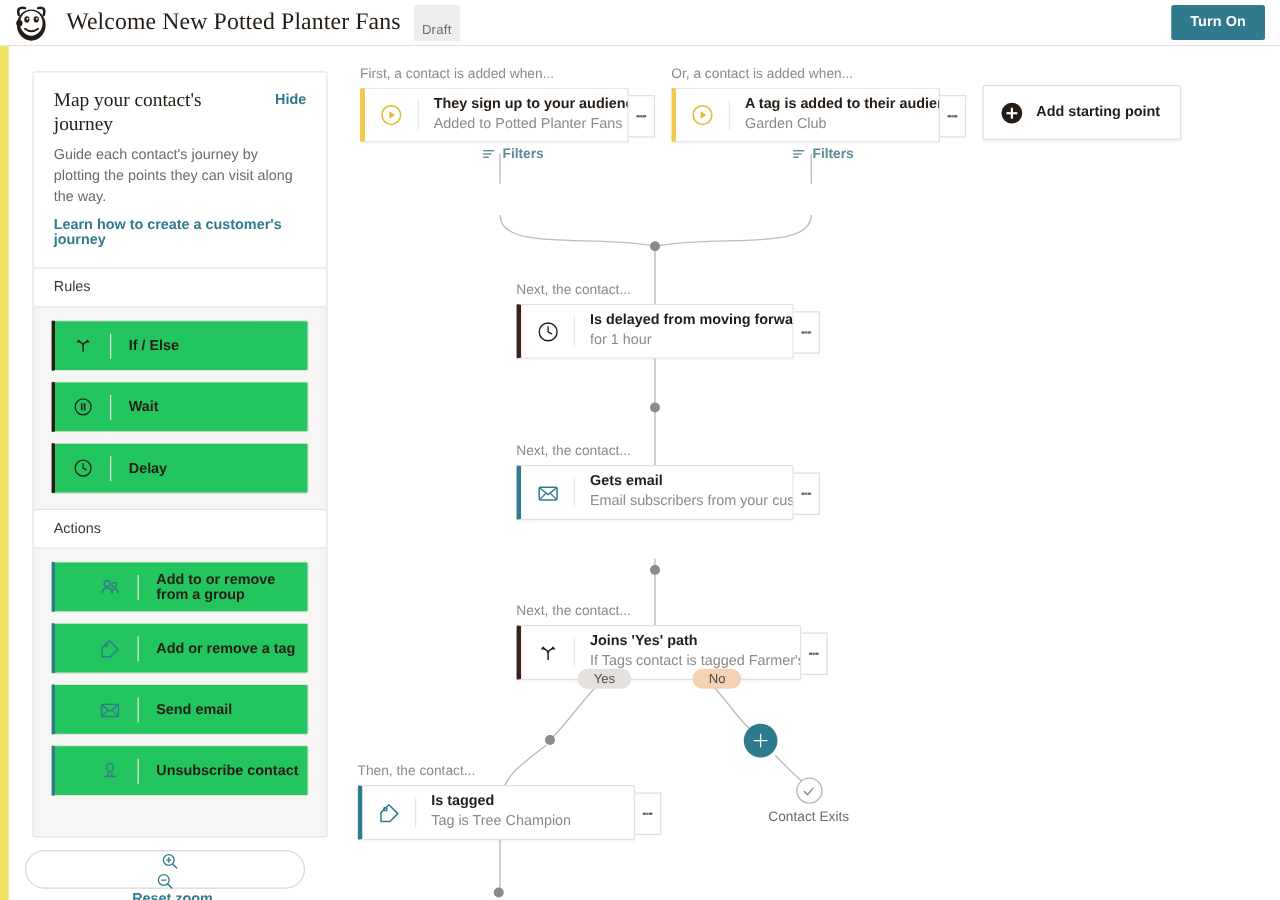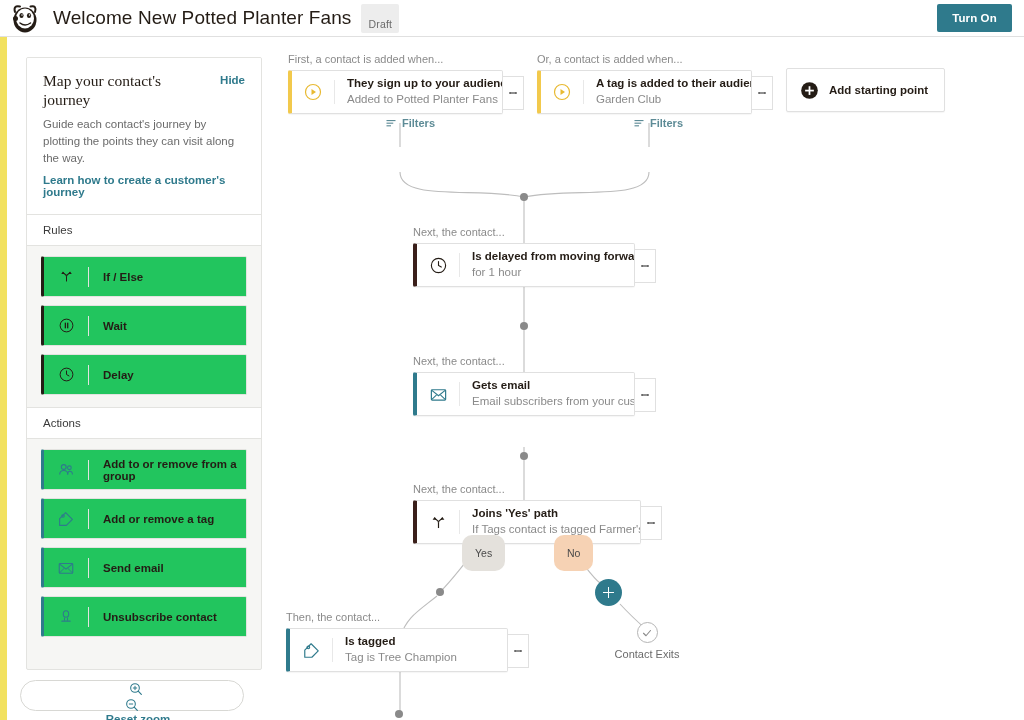--- a/index.html
+++ b/index.html
@@ -14,21 +14,21 @@
   }
 
   
   .header {
     position:absolute; top:0; left:0; width:1024px; height:37px;
     background:#ffffff; border-bottom:1px solid #e0e0e0;
     display:flex; align-items:center;
   }
   .logo { margin-left:9px; width:32px; height:32px; flex:0 0 auto; }
   .page-title {
-    font-family:Liberation Sans, sans-serif;
+    font-family:Liberation Serif, serif;
     font-size:19px; font-weight:400; color:#241c15;
     margin-left:12px; letter-spacing:.1px; white-space:nowrap;
   }
   .draft-badge {
     margin-left:10px; background:#ededed; color:#6b6b6b;
     font-size:10.5px; padding:14px 7px 3px 7px; border-radius:2px;
     letter-spacing:.2px;
   }
   .turn-on-btn {
     position:absolute; right:12px; top:4px;
@@ -70,21 +70,21 @@
   .sb-section-label {
     background:#ffffff; border-top:1px solid #e3e3e0; border-bottom:1px solid #e3e3e0;
     font-size:11.5px; color:#3a3a3a; padding:9px 16px;
   }
   .sb-list { padding:10px 14px 4px 14px; }
   .sb-item {
     display:flex; align-items:center; height:41px; background:#22c55e;
     border:1px solid #e3e3e0; border-left:3px solid #241c15;
     border-radius:2px; margin-bottom:8px; cursor:grab;
   }
-  .sb-item.teal { border-left-color:#2f7a8c; }
+  .sb-item.teal { border-left-color:#2f7a8c;padding-left:22px; }
   .sb-item-icon {
     width:44px; display:flex; align-items:center; justify-content:center;
     flex:0 0 auto;
   }
   .sb-item-divider { width:1px; height:20px; background:#e3e3e0; flex:0 0 auto; }
   .sb-item-label { font-size:11.5px; color:#241c15; font-weight:bold; padding-left:14px; }
 
   
   .zoom-bar {
     position:absolute; left:20px; top:680px; width:224px; height:31px;
@@ -121,21 +121,21 @@
   }
   .kebab span { display:block; width:2.5px; height:2.5px; background:#6b6b6b; border-radius:50%; margin:1.3px 0; }
 
   .filters-link {
     position:absolute; display:flex; align-items:center; gap:5px;
     font-size:11px; font-weight:bold; color:#5d8b96; cursor:pointer; z-index:4;
   }
 
   .branch-pill {
     position:absolute; font-size:10.5px; color:#4a4a4a;
-    padding:12px 13px; border-radius:10px; z-index:4; white-space:nowrap;
+    padding:2px 13px; border-radius:10px; z-index:4; white-space:nowrap;
   }
   .pill-yes { background:#e4e1dc; }
   .pill-no  { background:#f6d2b4; }
 
   .plus-node {
     position:absolute; width:27px; height:27px; border-radius:50%;
     background:#2f7a8c; display:flex; align-items:center; justify-content:center;
     z-index:4; cursor:pointer;
   }
   .plus-node::before, .plus-node::after {

